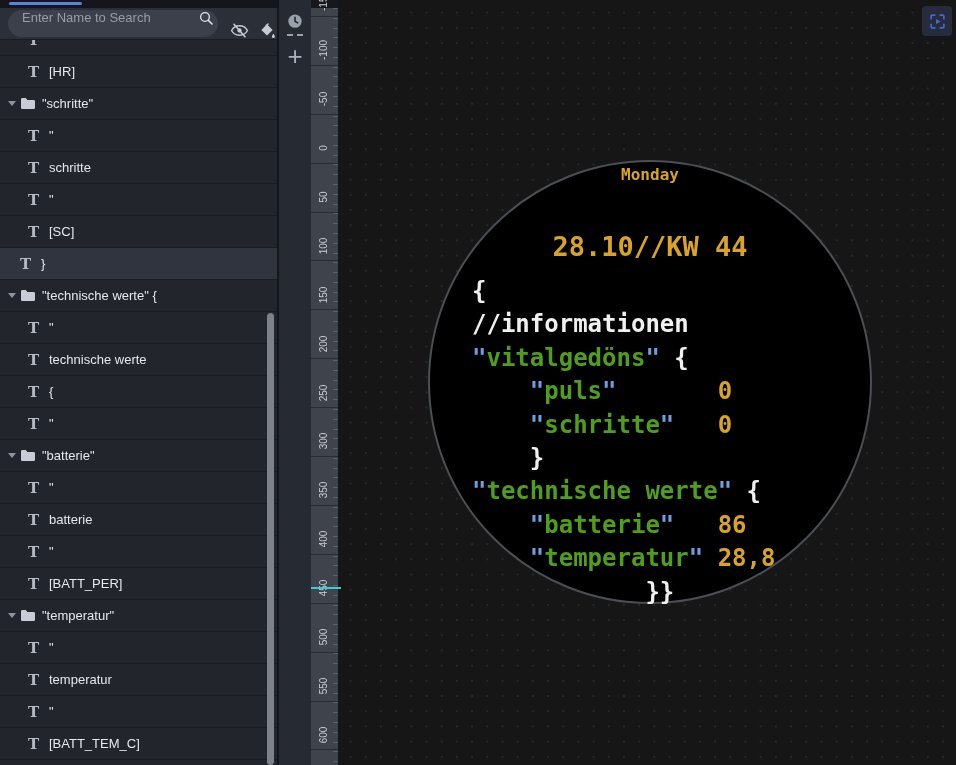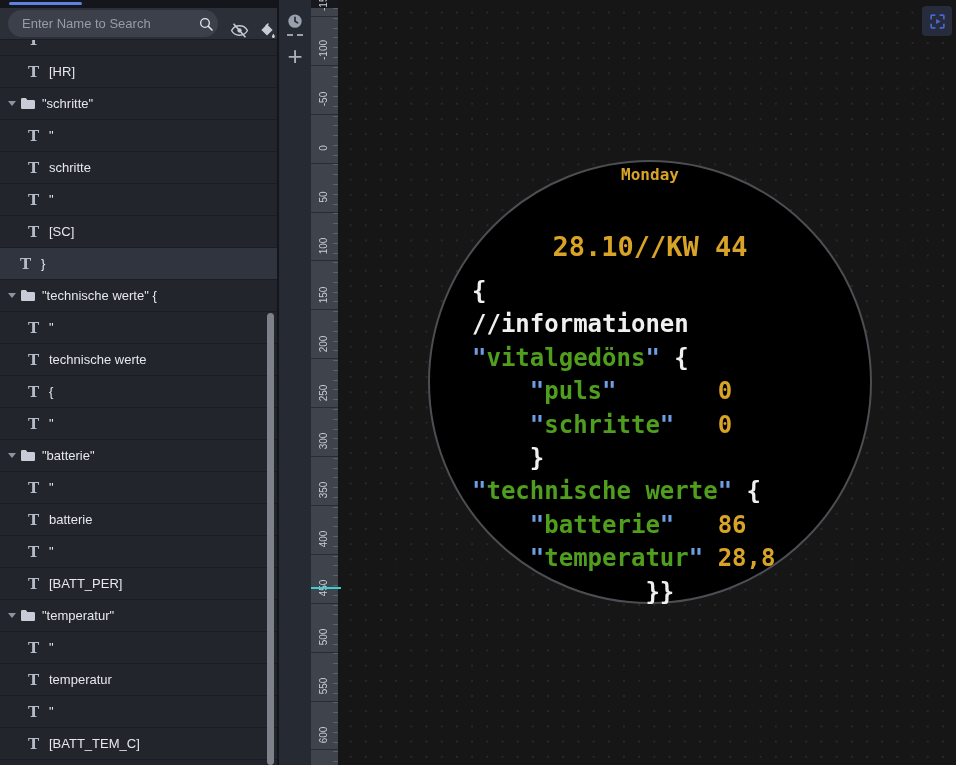--- a/index.html
+++ b/index.html
@@ -36,21 +36,21 @@
   
   .sidebar { position:absolute; left:0; top:0; width:277px; height:765px; background:#22252c; }
   .topstrip { position:absolute; left:0; top:0; width:100%; height:8px; background:#14161b; }
   .tab-underline { position:absolute; left:9px; top:2px; width:73px; height:3px; border-radius:2px; background:#5b82e0; }
   .side-header {
     position:absolute; left:0; top:8px; width:100%; height:32px; background:#2b2f38;
     display:flex; align-items:center; padding:0 8px; border-bottom:1px solid #1a1c21;
   }
   .search-pill {
     width:210px; height:27px; background:#3b404b; border-radius:14px;
-    display:flex; align-items:center; padding:0 10px 0 14px; margin-top:7px; margin-bottom:7px;
+    display:flex; align-items:flex-start; padding:0 10px 0 14px; margin-top:7px; margin-bottom:7px;
   }
   .search-pill input {
     flex:1; background:transparent; border:none; outline:none;
     color:#dfe2e7; font:13px "Liberation Sans", sans-serif;
   }
   .search-pill input::placeholder { color:#979da8; }
   .hdr-icons { display:flex; align-items:center; gap:9px; margin-left:12px; margin-top:14px; }
   .layer-list { position:absolute; left:0; top:40px; width:100%; height:725px; overflow:hidden; background:#22252c; }
   .rows { margin-top:-16px; }
   .row {

